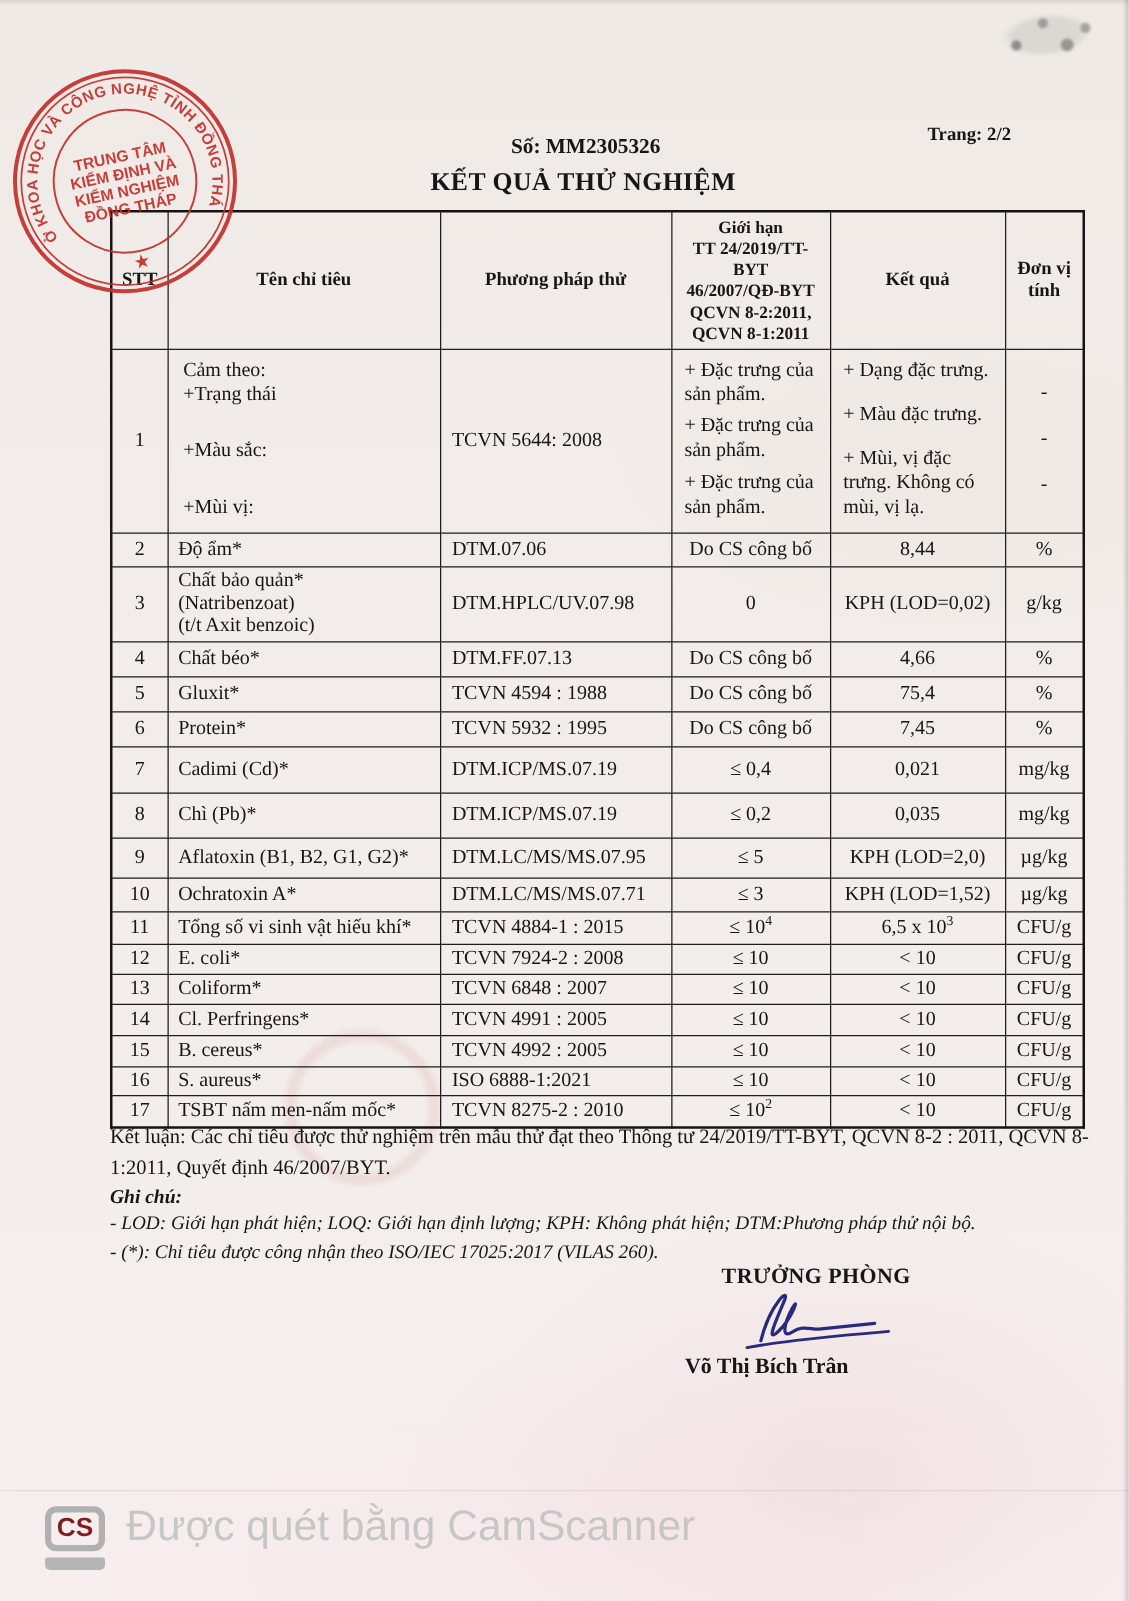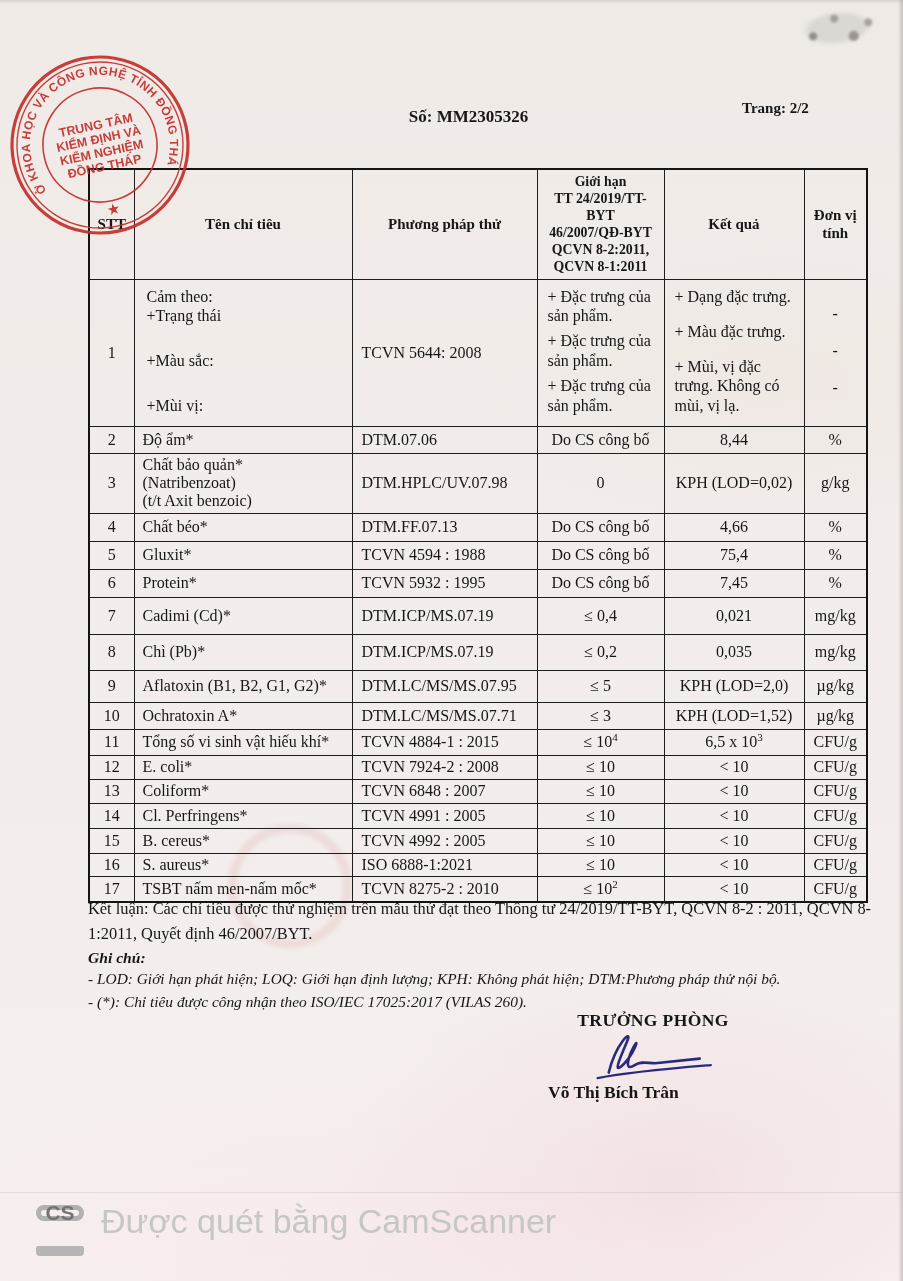--- a/index.html
+++ b/index.html
@@ -82,38 +82,39 @@
   .sig-title { position:absolute; left:548px; top:1010px; width:210px; text-align:center;
     font-weight:bold; font-size:17.5px; letter-spacing:.4px; }
   .sig-scribble { position:absolute; left:592px; top:1026px; width:130px; height:56px; }
   .sig-name { position:absolute; left:548px; top:1082px; width:210px; text-align:left;
     font-weight:bold; font-size:17.5px; }
 
   
   .footer { position:absolute; left:0; top:1192px; width:903px; height:89px;
     font-family:"Liberation Sans", sans-serif; }
   .footer-line { position:absolute; left:0; top:0; width:100%; height:1px; background:rgba(180,160,160,.25); }
-  .cs-logo { position:absolute; left:36px; top:13px; width:48px; height:16px;
+  .cs-logo { position:absolute; left:36px; top:13px; width:48px; height:36px;
     border:5px solid #b1b1b1; border-radius:9px; display:flex; align-items:center;
-    justify-content:center; color:#737373; font-weight:bold; font-size:21px; }
+    justify-content:center; color:#7f1d1d; font-weight:bold; font-size:21px; }
   .cs-logo::after { content:""; position:absolute; left:-5px; top:36px; width:48px;
     height:10px; background:#b5b5b5; border-radius:2px 2px 4px 4px; }
   .cs-text { position:absolute; left:101px; top:10px; font-size:34px; color:#c6c6c6; }
 </style>
 </head>
 <body>
 
 <div class="page">
 
   <div class="edge-top"></div>
   <div class="edge-right"></div>
   <div class="artifact"></div>
 
   <div class="doc-number">Số: MM2305326</div>
   <div class="trang">Trang: 2/2</div>
+  <div class="title">KẾT QUẢ THỬ NGHIỆM</div>
 
   <svg class="stamp" viewBox="0 0 184 184">
     <circle cx="92" cy="92" r="88" fill="none" stroke="#c2302c" stroke-width="3.2"></circle>
     <circle cx="92" cy="92" r="83" fill="none" stroke="#c2302c" stroke-width="1.4"></circle>
     <circle cx="92" cy="92" r="57" fill="none" stroke="#c2302c" stroke-width="1.6"></circle>
     <defs>
       <path id="ringArc" d="M 28.6 121.6 A 70 70 0 1 1 155.4 121.6" fill="none"></path>
     </defs>
     <text font-size="12" fill="#c2302c" letter-spacing="0.4">
       <textPath href="#ringArc" startOffset="50%" text-anchor="middle">SỞ KHOA HỌC VÀ CÔNG NGHỆ TỈNH ĐỒNG THÁP</textPath>

